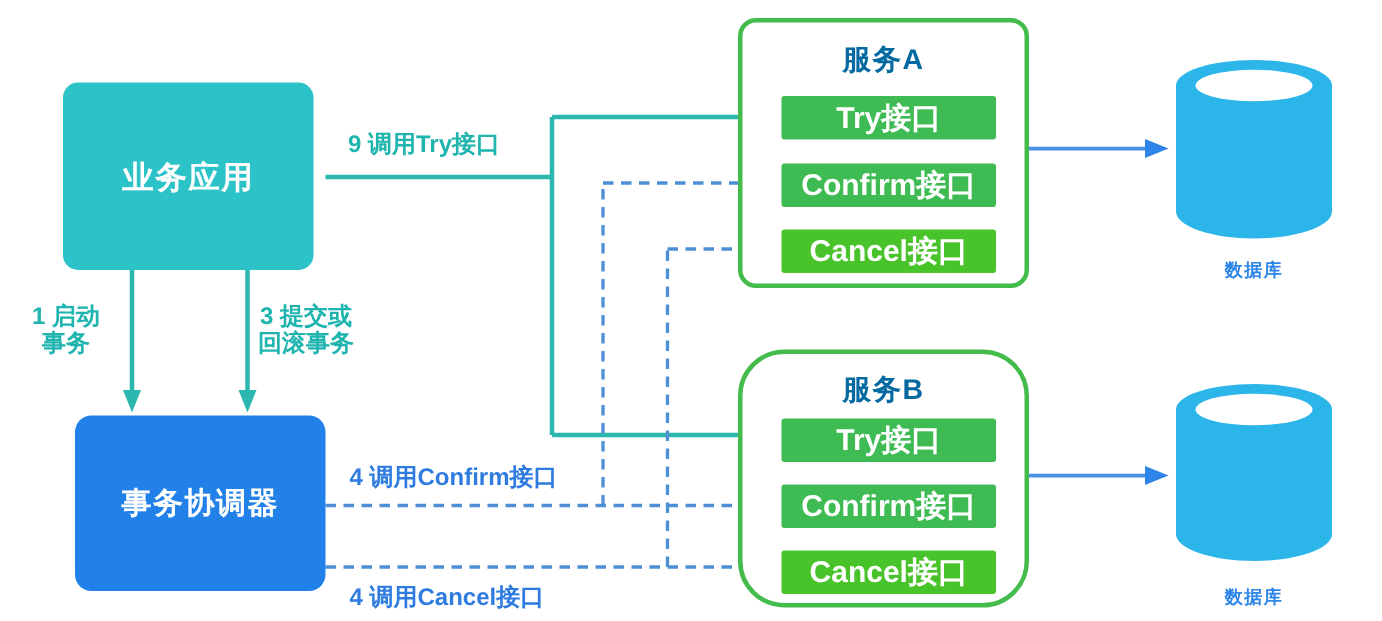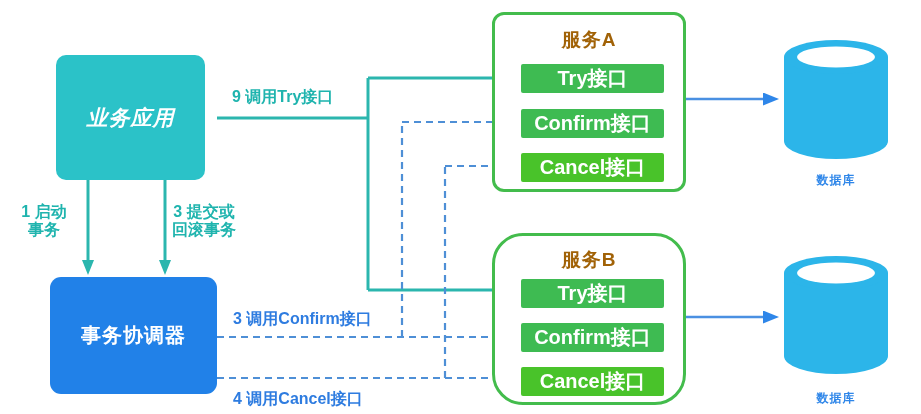--- a/index.html
+++ b/index.html
@@ -19,21 +19,21 @@
   .blue-box{
     background:#2181e8;border-radius:10px;
     color:#ffffff;font-weight:bold;font-size:20px;letter-spacing:1px;
   }
   .service-panel{
     position:absolute;background:#ffffff;
     border:3px solid #43bc4c;border-radius:12px;z-index:2;
   }
   .service-title{
     position:absolute;left:0;right:0;text-align:center;
-    color:#a16207;font-weight:bold;font-size:19px;letter-spacing:1px;
+    color:#0369a1;font-weight:bold;font-size:19px;letter-spacing:1px;
   }
   .iface-btn{
     position:absolute;left:26px;width:143px;height:29px;
     display:flex;align-items:center;justify-content:center;
     background:#3ebb52;border-radius:2px;
     color:#ffffff;font-weight:bold;font-size:20px;
   }
   .iface-btn.cancel{background:#49c32a;}
   .edge-label{
     position:absolute;z-index:3;font-weight:bold;font-size:16px;
@@ -83,21 +83,21 @@
     <g stroke="#4e8fd6" stroke-width="2.2" stroke-dasharray="7 5" fill="none">
       <path d="M217 337 H495" marker-end="url(#ah-blue)"></path>
       <path d="M402 337 V122"></path>
       <path d="M402 122 H495" marker-end="url(#ah-blue)"></path>
       <path d="M217 378 H495" marker-end="url(#ah-blue)"></path>
       <path d="M445 378 V166"></path>
       <path d="M445 166 H495" marker-end="url(#ah-blue)"></path>
     </g>
   </svg>
 
-  <div class="node teal-box" style="left:56px;top:55px;width:149px;height:125px;font-style:italic;">
+  <div class="node teal-box" style="left:42px;top:55px;width:167px;height:125px;">
     <span>业务应用</span>
   </div>
 
   <div class="node blue-box" style="left:50px;top:277px;width:167px;height:117px;border-radius:11px;">
     <span>事务协调器</span>
   </div>
 
   <div class="service-panel" style="left:492px;top:12px;width:188px;height:174px;">
     <div class="service-title" style="top:12px;">服务A</div>
     <div class="iface-btn" style="top:49px;">Try接口</div>
@@ -135,17 +135,17 @@
   <div class="edge-label teal" style="left:13px;top:203px;width:62px;text-align:center;">
     <div>1 启动</div>
     <div>事务</div>
   </div>
 
   <div class="edge-label teal" style="left:158px;top:203px;width:92px;text-align:center;">
     <div>3 提交或</div>
     <div>回滚事务</div>
   </div>
 
-  <div class="edge-label blue" style="left:233px;top:310px;">3 调用Confirm接口</div>
+  <div class="edge-label blue" style="left:233px;top:310px;">4 调用Confirm接口</div>
 
   <div class="edge-label blue" style="left:233px;top:390px;">4 调用Cancel接口</div>
 
 </div>
 
 </body></html>

